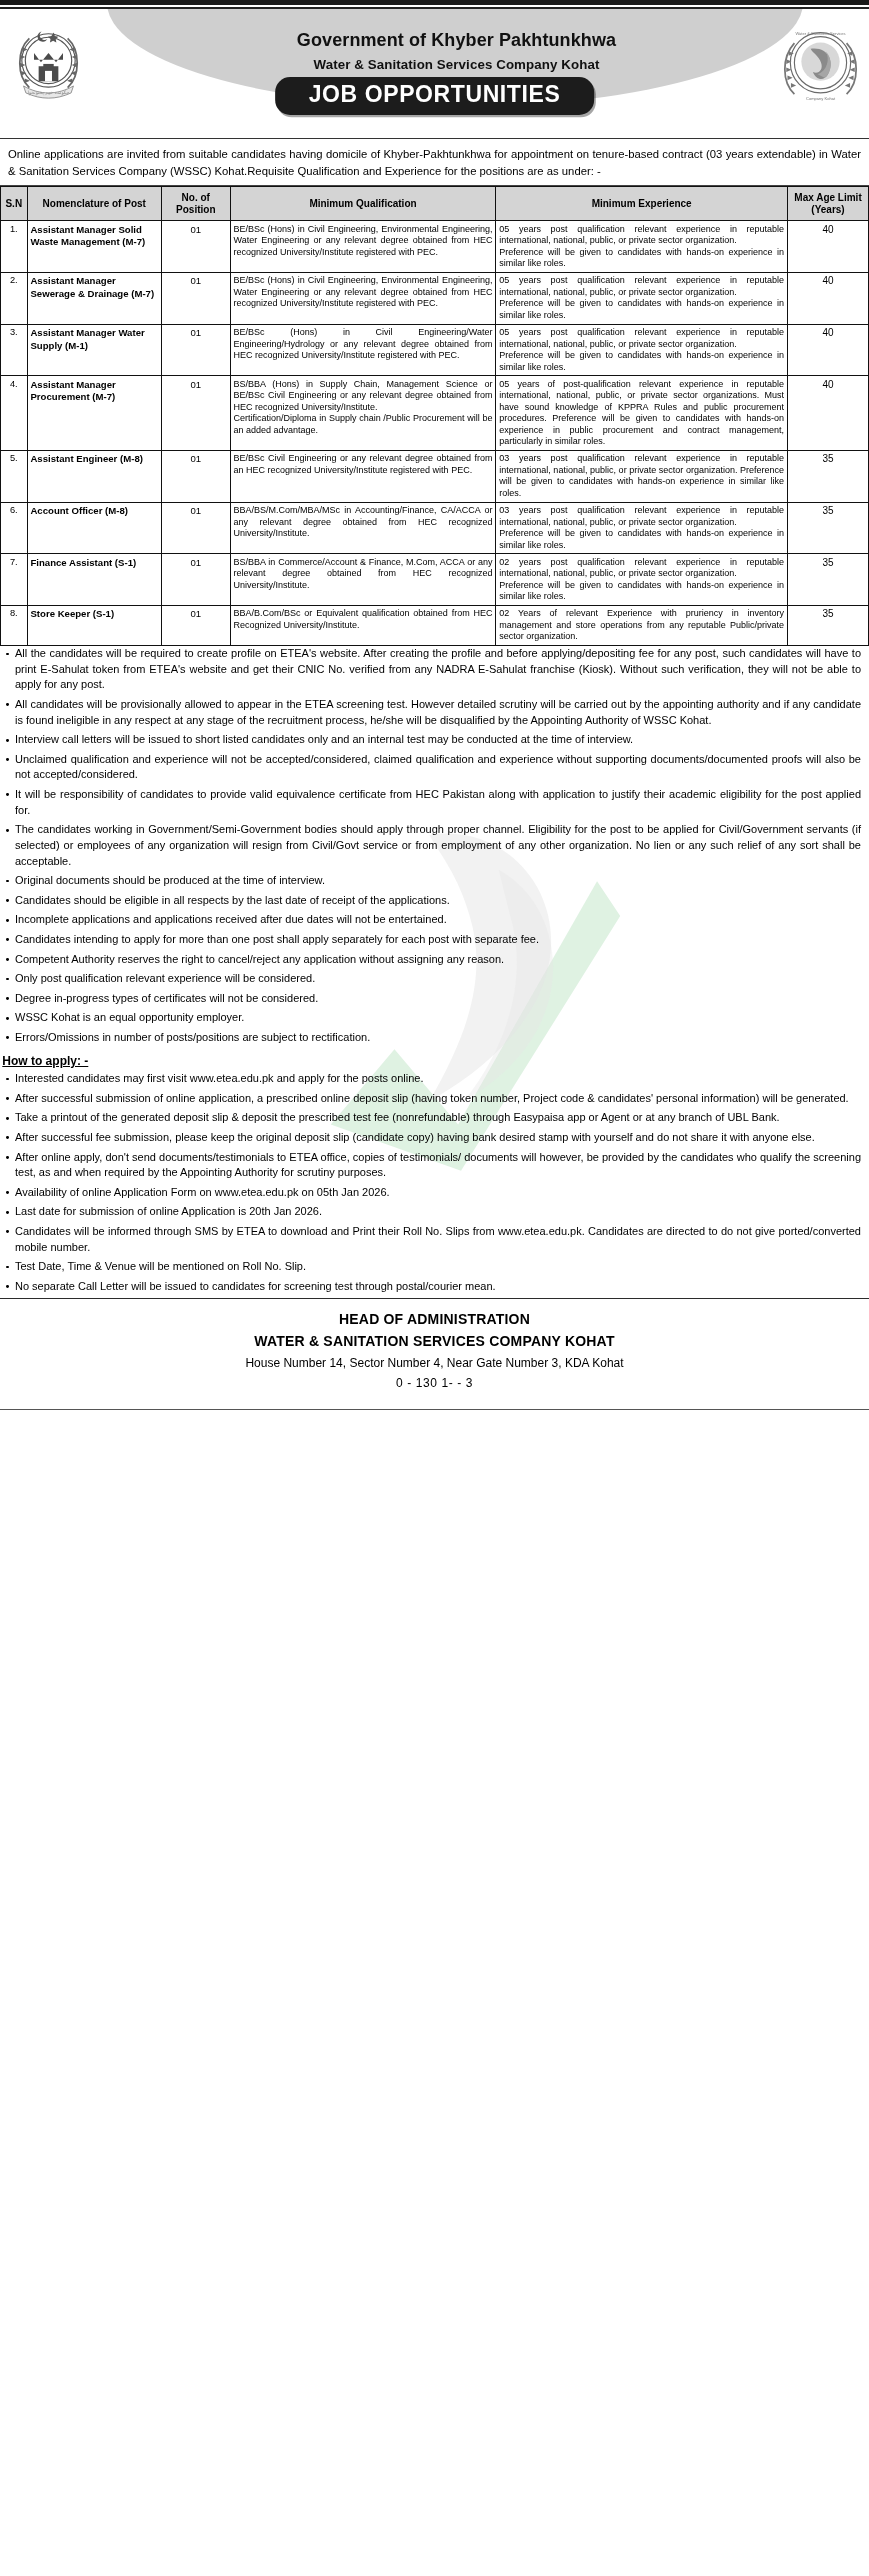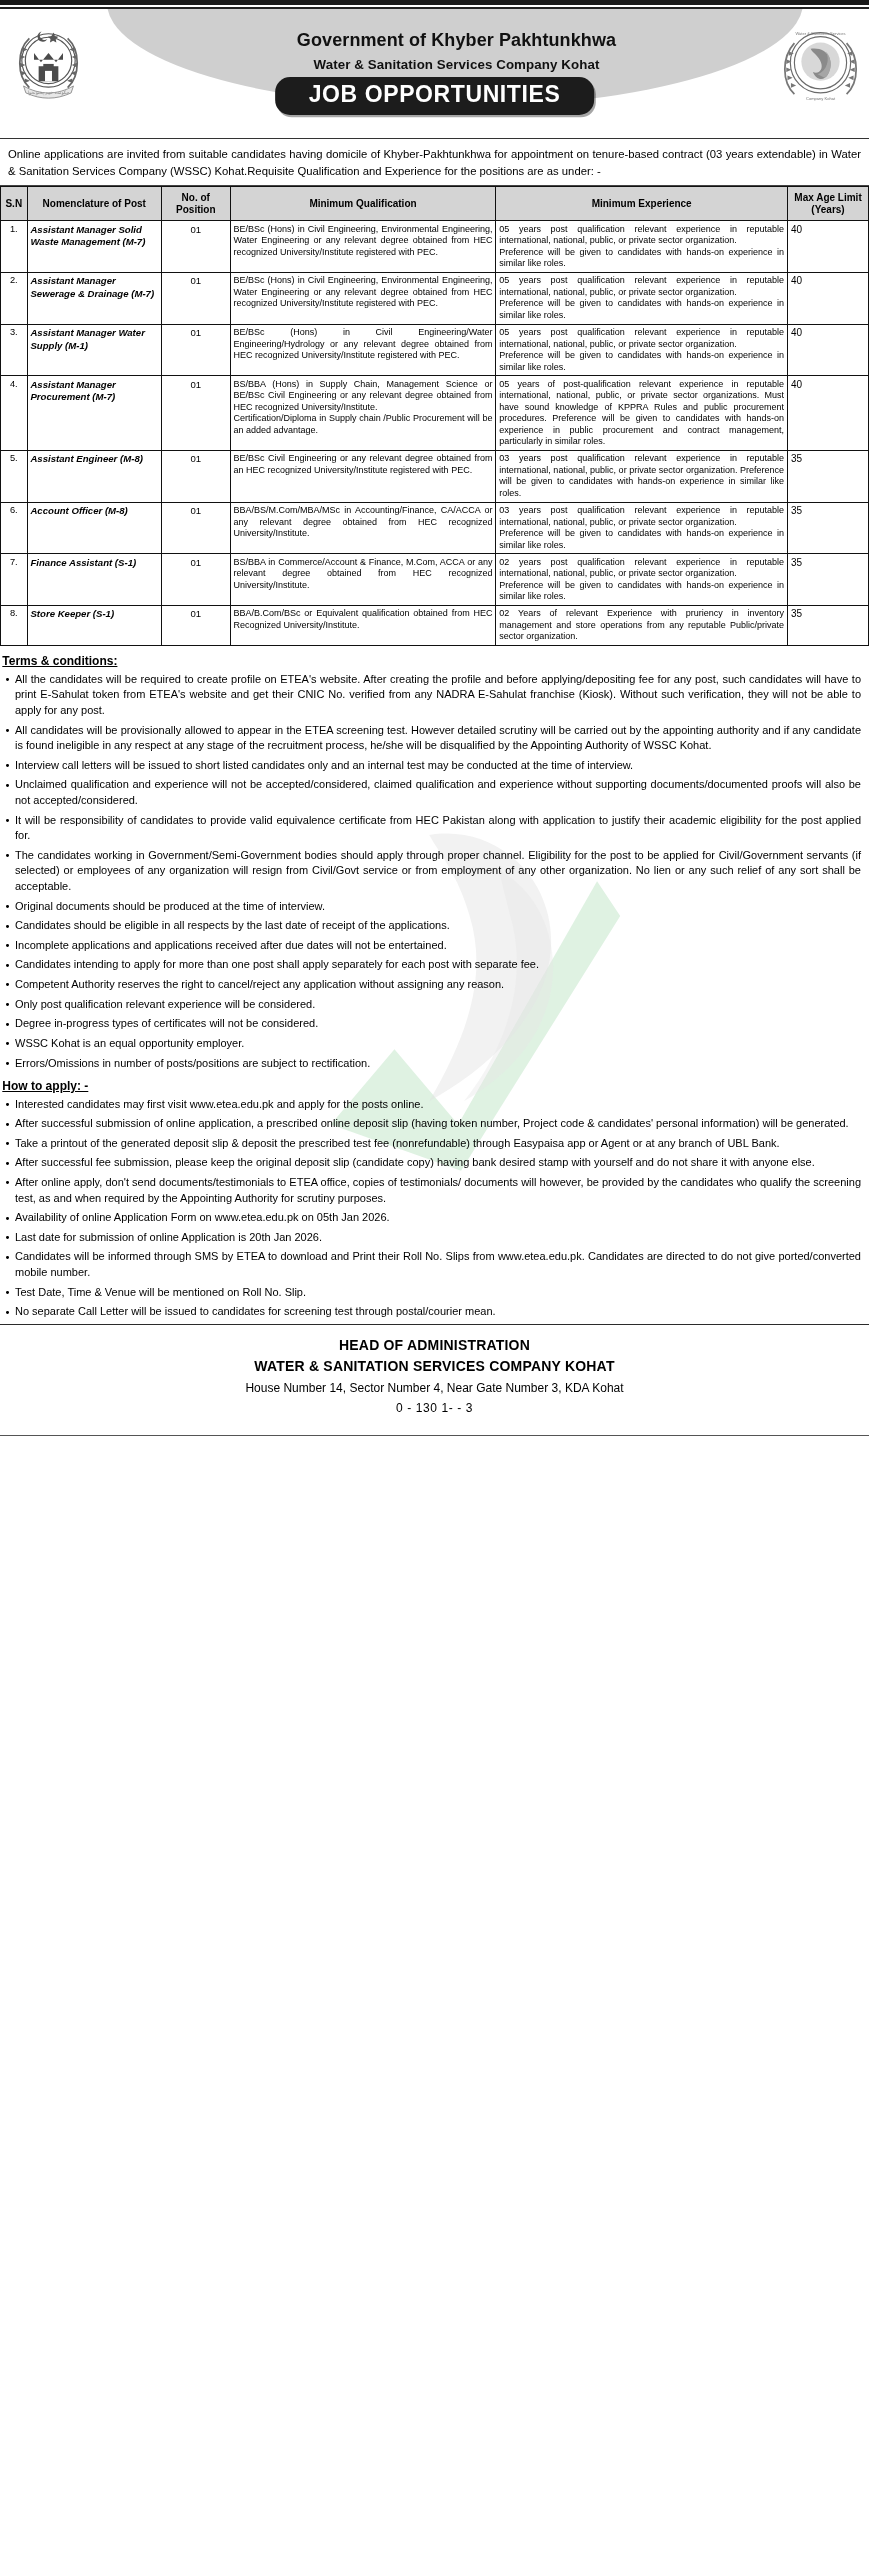--- a/index.html
+++ b/index.html
@@ -105,24 +105,24 @@
     padding:4.6px 2.3px;
   }
   col.c-sn    { width:17.4px; }
   col.c-nom   { width:88px; }
   col.c-pos   { width:45px; }
   col.c-qual  { width:174px; }
   col.c-exp   { width:191px; }
   col.c-age   { width:53px; }
 
   td.sn { text-align:center; vertical-align:middle; font-weight:normal; font-size:9.3px;}
-  td.nom { font-weight:bold; vertical-align:middle; line-height:1.32; font-size:9.6px;font-style:italic;}
+  td.nom { font-weight:bold; vertical-align:middle; line-height:1.32; font-size:9.6px;}
   td.pos { text-align:center; vertical-align:middle; font-size:9.6px;}
   td.qual, td.exp { text-align:justify; line-height:1.28; }
-  td.age { text-align:left; vertical-align:middle; font-size:10px;}
+  td.age { text-align:center; vertical-align:middle; font-size:10px;}
 
   
   .section-title {
     font-size:12px;
     font-weight:bold;
     text-decoration:underline;
     margin:8px 0 3.5px 2.3px;
   }
   ul.cond {
     list-style:none;
@@ -333,21 +333,20 @@
           <td class="sn">8.</td>
           <td class="nom">Store Keeper (S-1)</td>
           <td class="pos">01</td>
           <td class="qual">BBA/B.Com/BSc or Equivalent qualification obtained from HEC Recognized University/Institute.</td>
           <td class="exp">02 Years of relevant Experience with pruriency in inventory management and store operations from any reputable Public/private sector organization.</td>
           <td class="age">35</td>
         </tr>
       </tbody>
     </table>
 
-    <div class="section-title">Terms &amp; conditions:</div>
     <ul class="cond">
       <li>All the candidates will be required to create profile on ETEA's website. After creating the profile and before applying/depositing fee for any post, such candidates will have to print E-Sahulat token from ETEA's website and get their CNIC No. verified from any NADRA E-Sahulat franchise (Kiosk). Without such verification, they will not be able to apply for any post.</li>
       <li>All candidates will be provisionally allowed to appear in the ETEA screening test. However detailed scrutiny will be carried out by the appointing authority and if any candidate is found ineligible in any respect at any stage of the recruitment process, he/she will be disqualified by the Appointing Authority of WSSC Kohat.</li>
       <li>Interview call letters will be issued to short listed candidates only and an internal test may be conducted at the time of interview.</li>
       <li>Unclaimed qualification and experience will not be accepted/considered, claimed qualification and experience without supporting documents/documented proofs will also be not accepted/considered.</li>
       <li>It will be responsibility of candidates to provide valid equivalence certificate from HEC Pakistan along with application to justify their academic eligibility for the post applied for.</li>
       <li>The candidates working in Government/Semi-Government bodies should apply through proper channel. Eligibility for the post to be applied for Civil/Government servants (if selected) or employees of any organization will resign from Civil/Govt service or from employment of any other organization. No lien or any such relief of any sort shall be acceptable.</li>
       <li>Original documents should be produced at the time of interview.</li>
       <li>Candidates should be eligible in all respects by the last date of receipt of the applications.</li>
       <li>Incomplete applications and applications received after due dates will not be entertained.</li>

